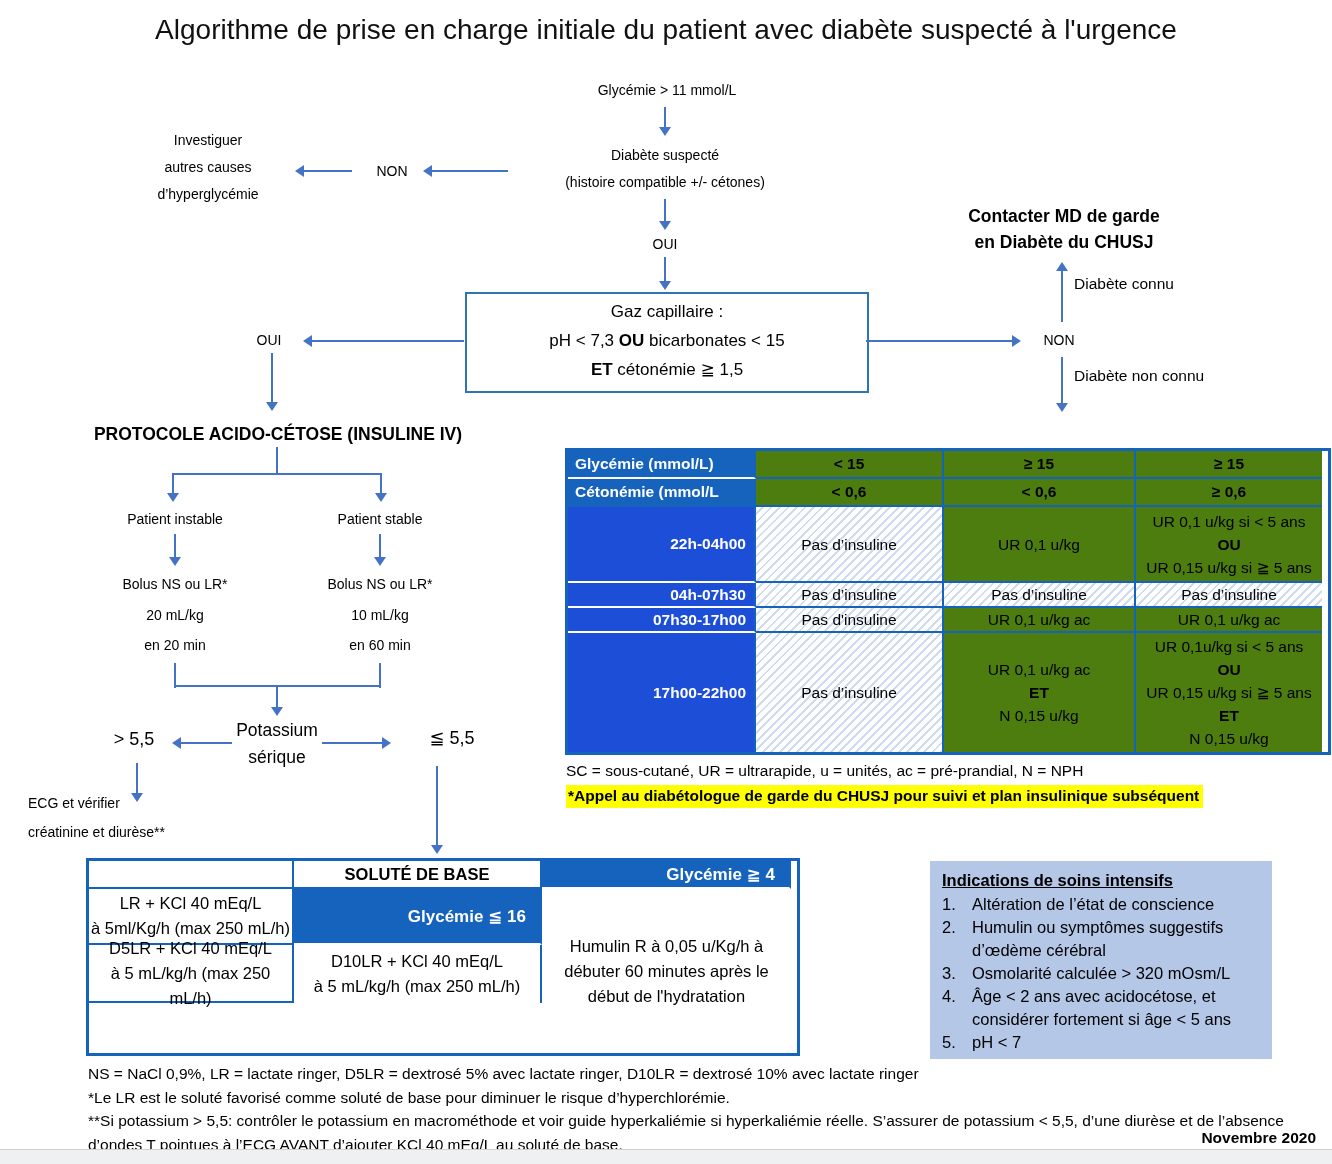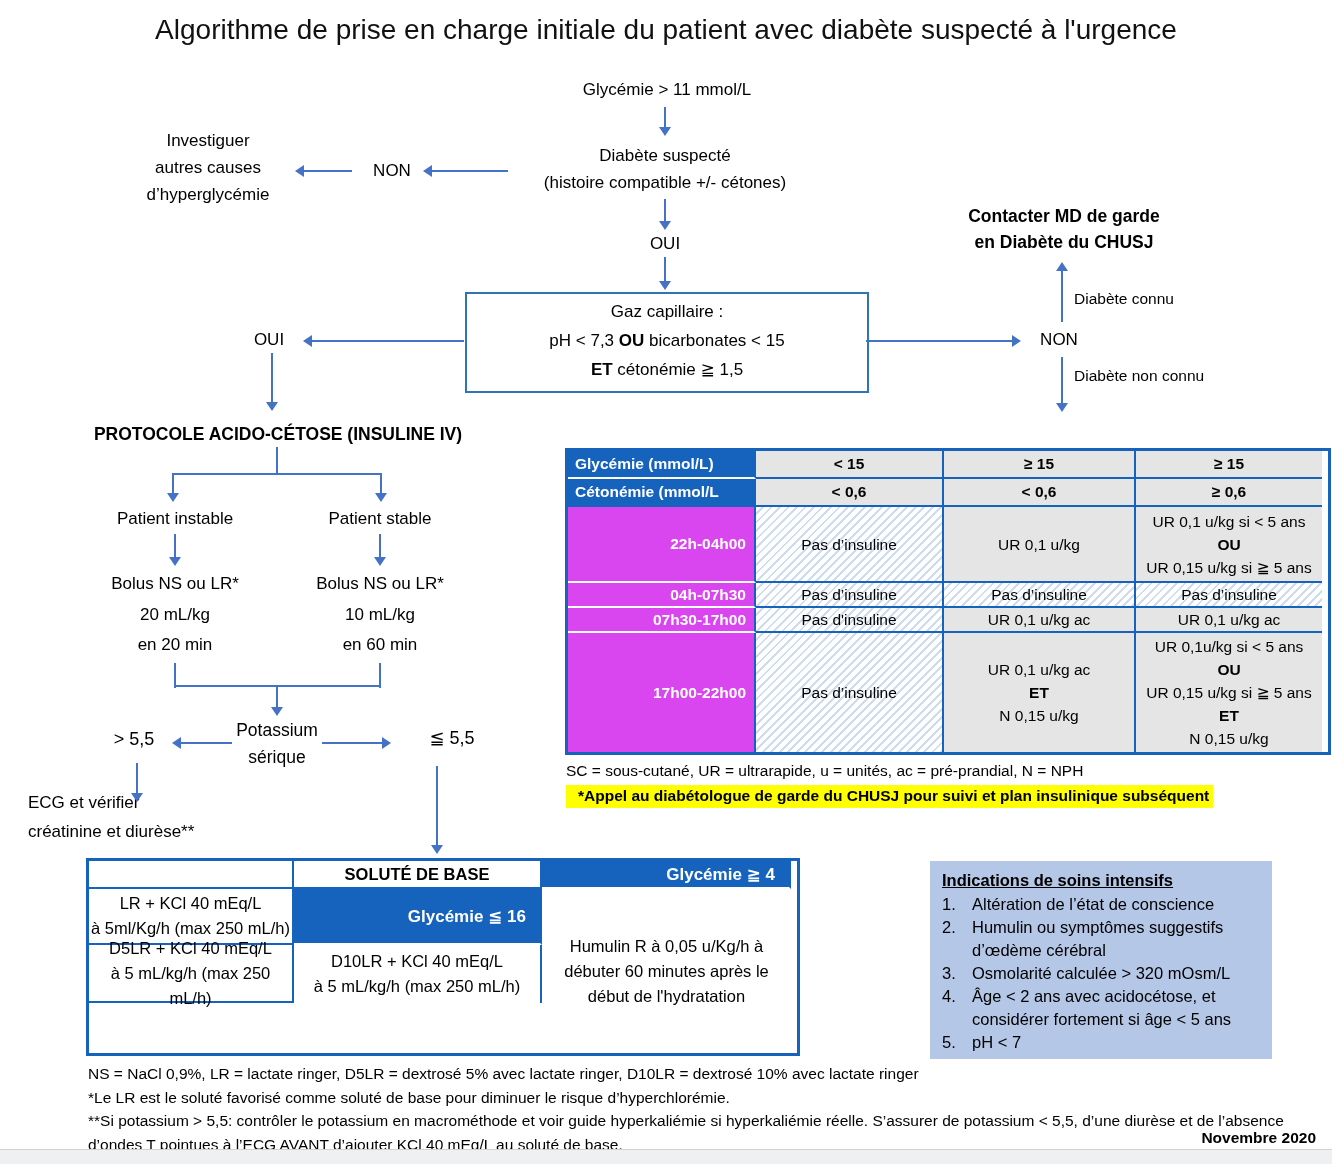--- a/index.html
+++ b/index.html
@@ -1,62 +1,62 @@
 <!DOCTYPE html>
 <html lang="fr"><head>
 <meta charset="utf-8">
 <style>
   html,body{margin:0;padding:0;background:#fff;}
   #page{position:relative;width:1332px;height:1164px;background:#ffffff;overflow:hidden;
         font-family:"Liberation Sans","DejaVu Sans",sans-serif;color:#000;}
-  .node{position:absolute;text-align:center;font-size:17px;line-height:26px;box-sizing:border-box;}
+  .node{position:absolute;text-align:center;font-size:14px;line-height:26px;box-sizing:border-box;}
   .bold{font-weight:bold;}
   .left-align{text-align:left;}
   
   .aline{position:absolute;background:#4472C4;}
   .ahead{position:absolute;width:0;height:0;border:6px solid transparent;}
   .ahead.down{border-top:9px solid #4472C4;border-bottom:none;}
   .ahead.up{border-bottom:9px solid #4472C4;border-top:none;}
   .ahead.left{border-right:9px solid #4472C4;border-left:none;}
   .ahead.right{border-left:9px solid #4472C4;border-right:none;}
   
   #gaz-box{position:absolute;left:465px;top:292px;width:400px;height:94px;border:2px solid #2E75B6;
            text-align:center;font-size:17px;line-height:29px;padding-top:3px;}
   
   #ins-table{position:absolute;left:565px;top:448px;width:760px;border:3px solid #1663BE;
              display:grid;grid-template-columns:188px 188px 192px 186px;
              grid-template-rows:28px 28px 76px 25px 25px 119px;font-size:15.5px;}
   .ins-cell{border-right:2px solid #1663BE;border-bottom:2px solid #1663BE;box-sizing:border-box;
             display:flex;flex-direction:column;justify-content:center;align-items:center;text-align:center;
-            background:#e5e5e5;padding:1px 2px;}
+            background:#4d7c0f;padding:1px 2px;}
   .ins-cell .line{line-height:23px;}
   .blue-cell{background:#1663BE;color:#fff;font-weight:bold;border-bottom:2px solid #fff;
              align-items:flex-start;padding-left:7px;}
-  .time-cell{background:#d946ef;color:#fff;font-weight:bold;border-bottom:2px solid #fff;
+  .time-cell{background:#1d4ed8;color:#fff;font-weight:bold;border-bottom:2px solid #fff;
              align-items:flex-end;padding-right:8px;}
   .cet-row{border-bottom:2px solid #1663BE !important;}
   .row-last{border-bottom:none !important;}
   .col-last{border-right:none !important;}
   .hval{font-weight:bold;}
   .hatch{background:repeating-linear-gradient(135deg,#ffffff 0px,#ffffff 4px,#cfdcf0 4px,#cfdcf0 6px);}
   
   #fluid-table{position:absolute;left:86px;top:858px;width:708px;border:3px solid #1663BE;
                display:grid;grid-template-columns:205px 248px 249px;
                grid-template-rows:28px 56px 58px 50px;font-size:16.5px;}
   .fl-cell{border-right:2px solid #1663BE;border-bottom:2px solid #1663BE;box-sizing:border-box;
            display:flex;flex-direction:column;justify-content:center;align-items:center;text-align:center;background:#fff;}
   .fl-cell .line{line-height:25px;}
   .fl-head{font-weight:bold;}
   .fl-label{background:#1663BE;color:#fff;font-weight:bold;border-bottom:2px solid #fff;
             align-items:flex-end;padding-right:14px;font-size:17px;}
   .perf{grid-column:3;grid-row:2 / span 4;}
   
   #sc-legend{position:absolute;left:566px;top:762px;font-size:15.5px;}
   #sc-highlight{position:absolute;left:566px;top:785px;font-size:15.5px;font-weight:bold;
-                background:#FFFF00;padding:2px 4px 3px 12px;}
+                background:#FFFF00;padding:2px 4px 3px 2px;}
   
   #icu-box{position:absolute;left:930px;top:861px;width:342px;height:198px;background:#B4C7E7;
            padding:10px 12px;box-sizing:border-box;font-size:16.5px;}
   #icu-box .icu-title{font-weight:bold;text-decoration:underline;margin-bottom:3px;}
   .icu-item{display:flex;line-height:23px;}
   .icu-num{width:30px;flex:none;}
   
   #footnotes{position:absolute;left:88px;top:1062px;width:1236px;font-size:15.5px;line-height:23.5px;}
   #date-note{position:absolute;right:16px;top:1129px;font-size:15.5px;font-weight:bold;}
   #bottom-strip{position:absolute;left:0;top:1149px;width:1332px;height:15px;background:#eff0f1;border-top:1px solid #cfd1d4;}
@@ -89,21 +89,21 @@
     </div>
 
   <div id="gaz-box">
       <div class="line"><span>Gaz capillaire :</span></div>
       <div class="line"><span>pH &lt; 7,3 </span><span style="font-weight: bold;">OU</span><span> bicarbonates &lt; 15</span></div>
       <div class="line"><span style="font-weight: bold;">ET</span><span> cétonémie ≧ 1,5</span></div>
     </div>
 
   <div class="node" style="left:238px;top:327px;width:62px;">OUI</div>
   <div class="node" style="left:1026px;top:327px;width:66px;">NON</div>
-  <div class="small-lbl" style="left:1074px;top:290px;">Diabète connu</div>
+  <div class="small-lbl" style="left:1074px;top:275px;">Diabète connu</div>
   <div class="small-lbl" style="left:1074px;top:367px;">Diabète non connu</div>
 
   <div class="node bold" style="left:58px;top:421px;width:440px;font-size:17.5px;">PROTOCOLE ACIDO-CÉTOSE (INSULINE IV)</div>
   <div class="node" style="left:95px;top:506px;width:160px;">Patient instable</div>
   <div class="node" style="left:300px;top:506px;width:160px;">Patient stable</div>
   <div class="node" style="left:85px;top:569px;width:180px;line-height:30.5px;">
       <div class="line">Bolus NS ou LR*</div>
       <div class="line">20 mL/kg</div>
       <div class="line">en 20 min</div>
     </div>

